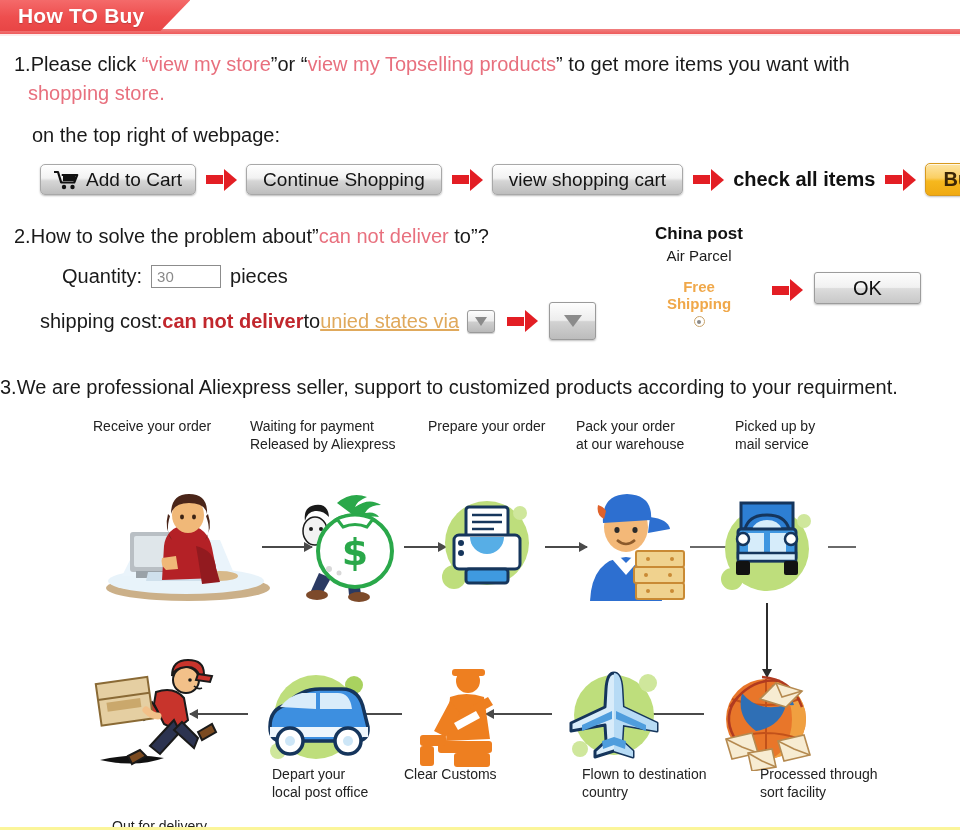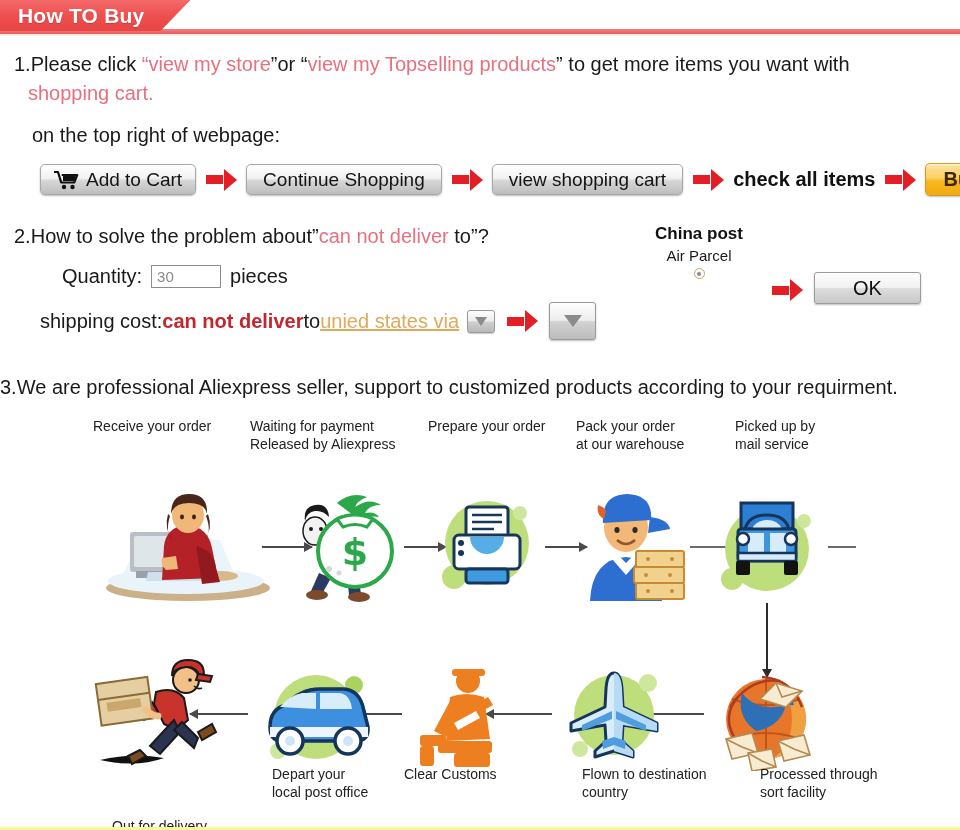--- a/index.html
+++ b/index.html
@@ -227,21 +227,21 @@
 
 <div class="header-wrap">
   <div class="header-rule"></div>
   <div class="header-shadow"></div>
   <div class="header-tab">How TO Buy</div>
 </div>
 
 <div id="section1">
   <div class="para">
     <span>1.</span><span>Please click </span><span class="pink">“</span><span class="pink">view my store</span><span>”</span><span>or </span><span>“</span><span class="pink">view my Topselling products</span><span>”</span><span> to get more items you want with</span>
-    <div class="pink indent">shopping cart.</div>
+    <div class="pink indent">shopping store.</div>
   </div>
   <div class="sub-line">on the top right of webpage:</div>
 
   <div class="btn-row">
 
     <div class="gbtn">
       <svg class="cart-icon" viewBox="0 0 25 20">
         <path d="M0 2 h4 l3.2 10.5 h13 l3-7.5 h-15.5" fill="none" stroke="#111" stroke-width="2.2" stroke-linejoin="round"></path>
         <rect x="9" y="5" width="12.5" height="6" fill="#111"></rect>
         <circle cx="10" cy="17" r="2.2" fill="#111"></circle>
@@ -310,20 +310,24 @@
         <span class="head"></span>
     </span>
     <span class="dd-big">
       <span class="tri-down"></span>
     </span>
   </div>
 
   <div class="post-block">
     <div class="post-title">China post</div>
     <div class="post-sub">Air Parcel</div>
+    <div class="free-ship">
+      <div>Free</div>
+      <div>Shipping</div>
+    </div>
     <div class="radio-dot"></div>
   </div>
 
   <span class="red-arrow sm arrow-ok">
     <i class="shaft"></i>
       <span class="head"></span>
   </span>
 
   <div class="ok-btn">
     <span>OK</span>

